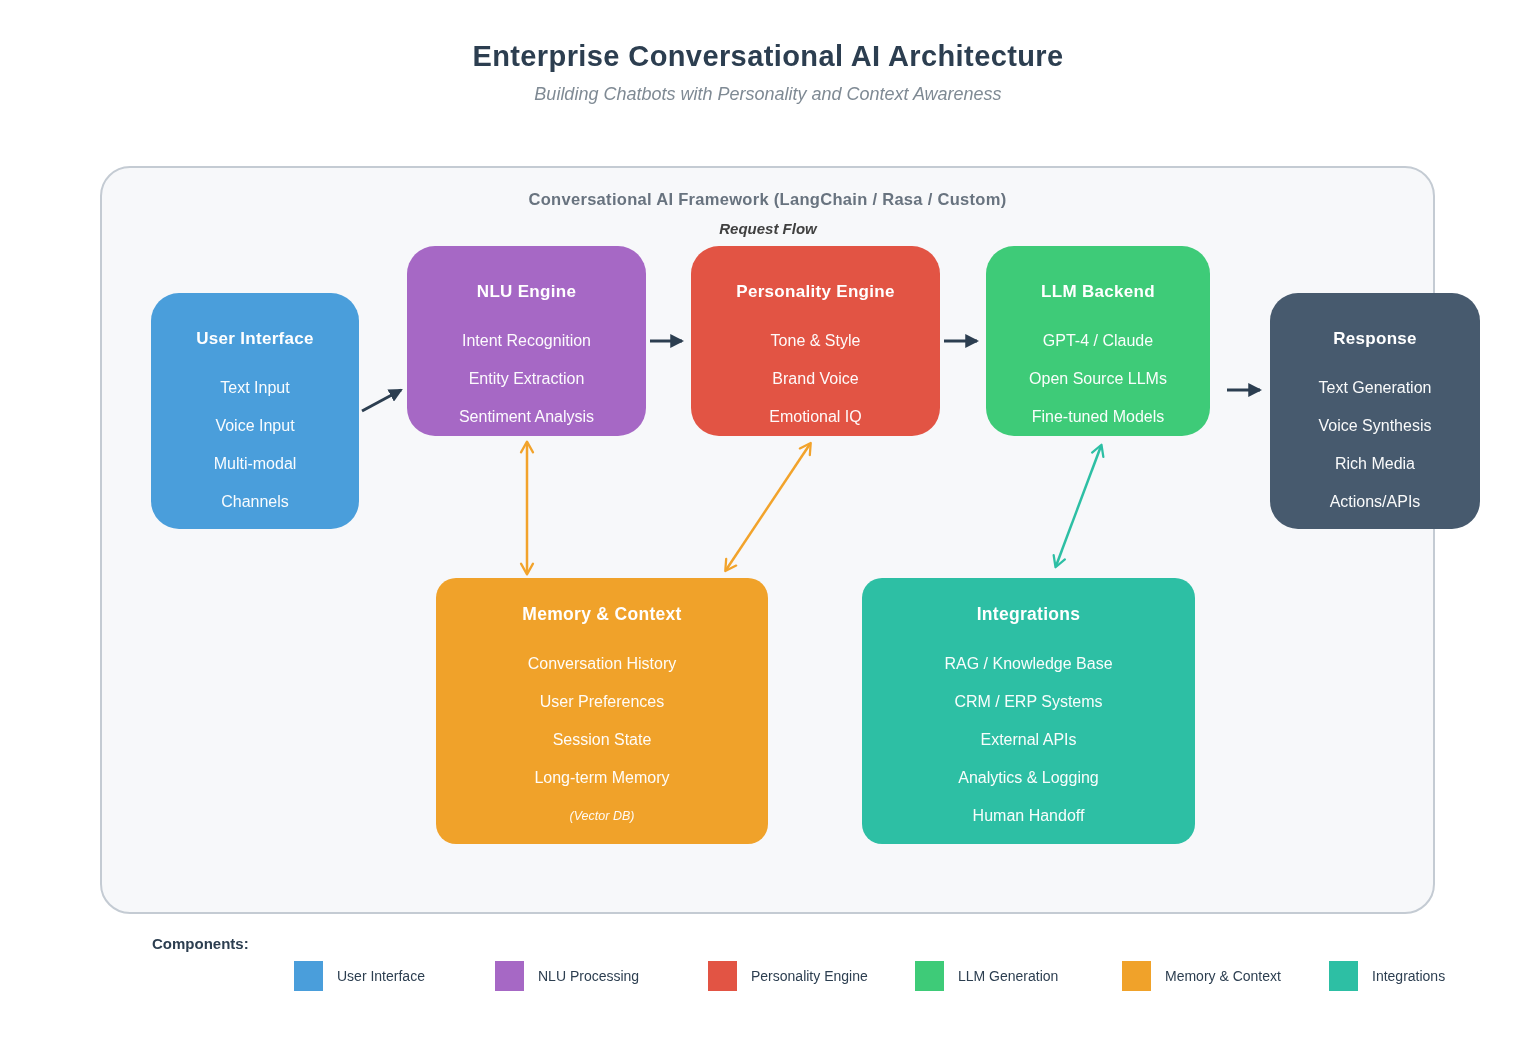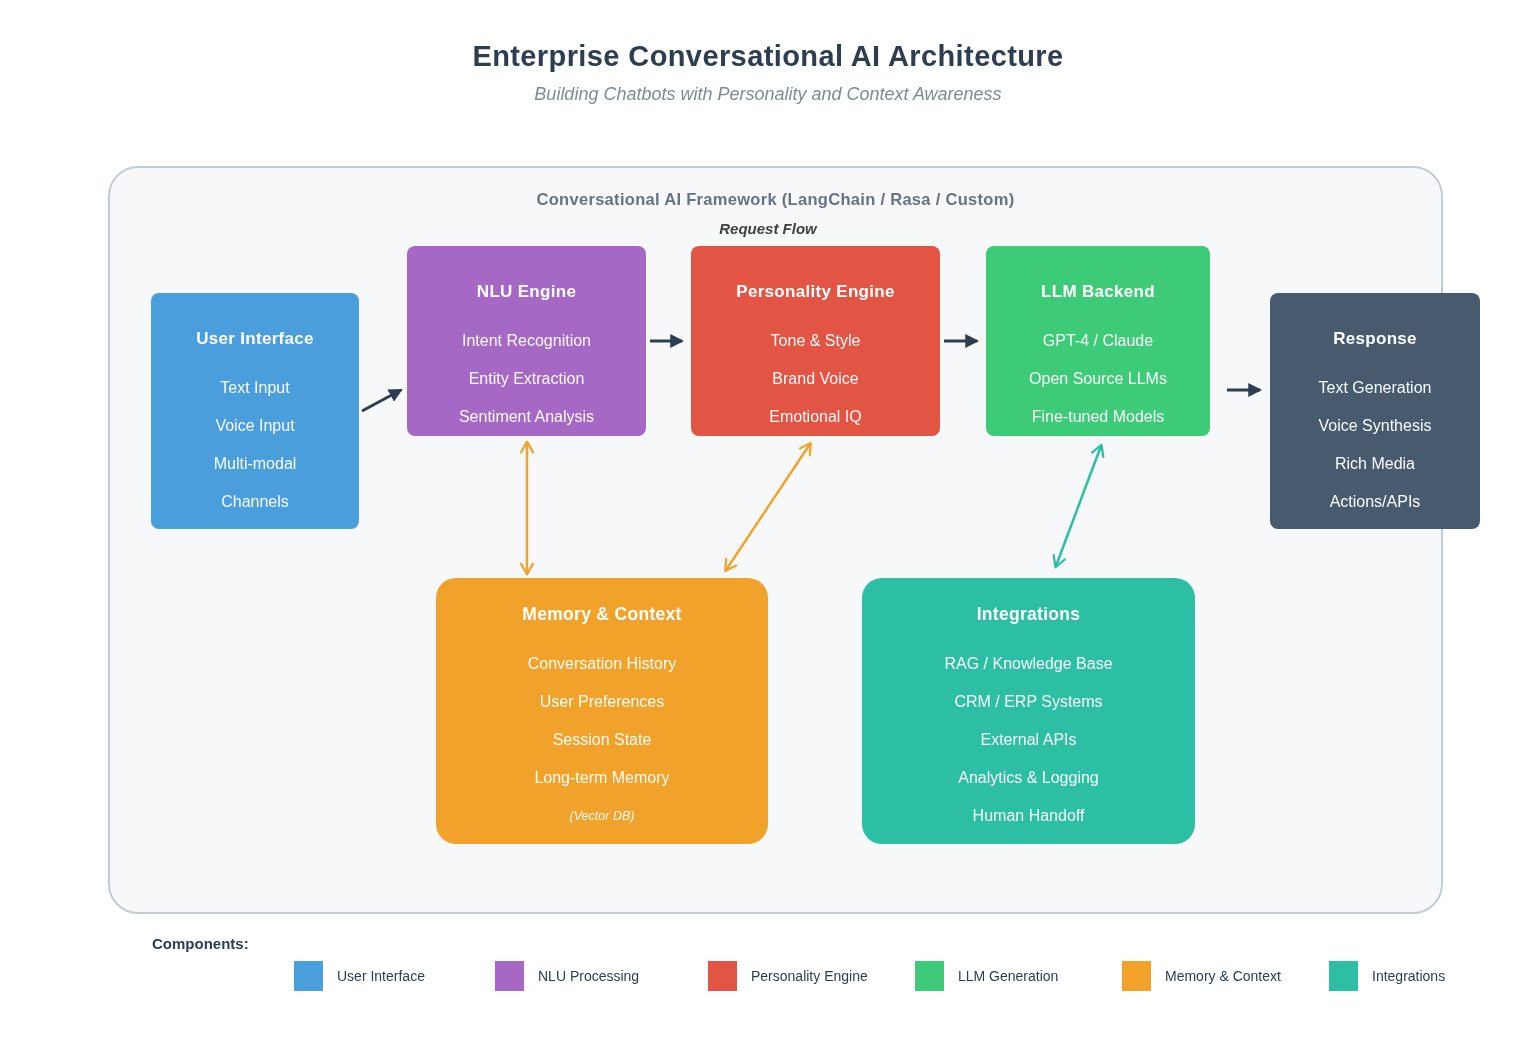--- a/index.html
+++ b/index.html
@@ -16,33 +16,32 @@
     color:#2c3e50; letter-spacing:0.4px;
   }
   .page-subtitle {
     position:absolute; top:84px; left:0; width:1536px;
     text-align:center; font-size:18px; font-style:italic; color:#7f8a94;
   }
   .framework {
     position:absolute; left:100px; top:166px; width:1335px; height:748px;
     background:#f7f8fa; border:2px solid #c4cbd3; border-radius:30px;
     z-index:1;
-    margin-left:8px;
   }
   .framework-label {
     margin-top:22px; text-align:center;
     font-size:16.5px; font-weight:bold; color:#68737f; letter-spacing:0.3px;
   }
   .flow-label {
     position:absolute; top:220px; left:0; width:1536px; text-align:center;
     font-size:15px; font-weight:bold; font-style:italic; color:#404040;
     z-index:2;
   }
   .node {
-    position:absolute; border-radius:8px; color:#ffffff;
+    position:absolute; border-radius:28px; color:#ffffff;
     text-align:center; z-index:2;
   }
   .node-title { padding-top:36px; font-weight:bold; font-size:17px; letter-spacing:0.3px; }
   .node-items { margin-top:20px; }
   .node-item { height:38px; line-height:38px; font-size:16px; color:rgba(255,255,255,0.97); }
   .node-big { border-radius:20px; }
   .node-big .node-title { padding-top:26px; font-size:17.5px; }
   .node-note { height:38px; line-height:38px; font-size:12.5px; font-style:italic; color:rgba(255,255,255,0.95); }
 
   #box-ui   { left:151px;  top:293px; width:208px; height:236px; }

